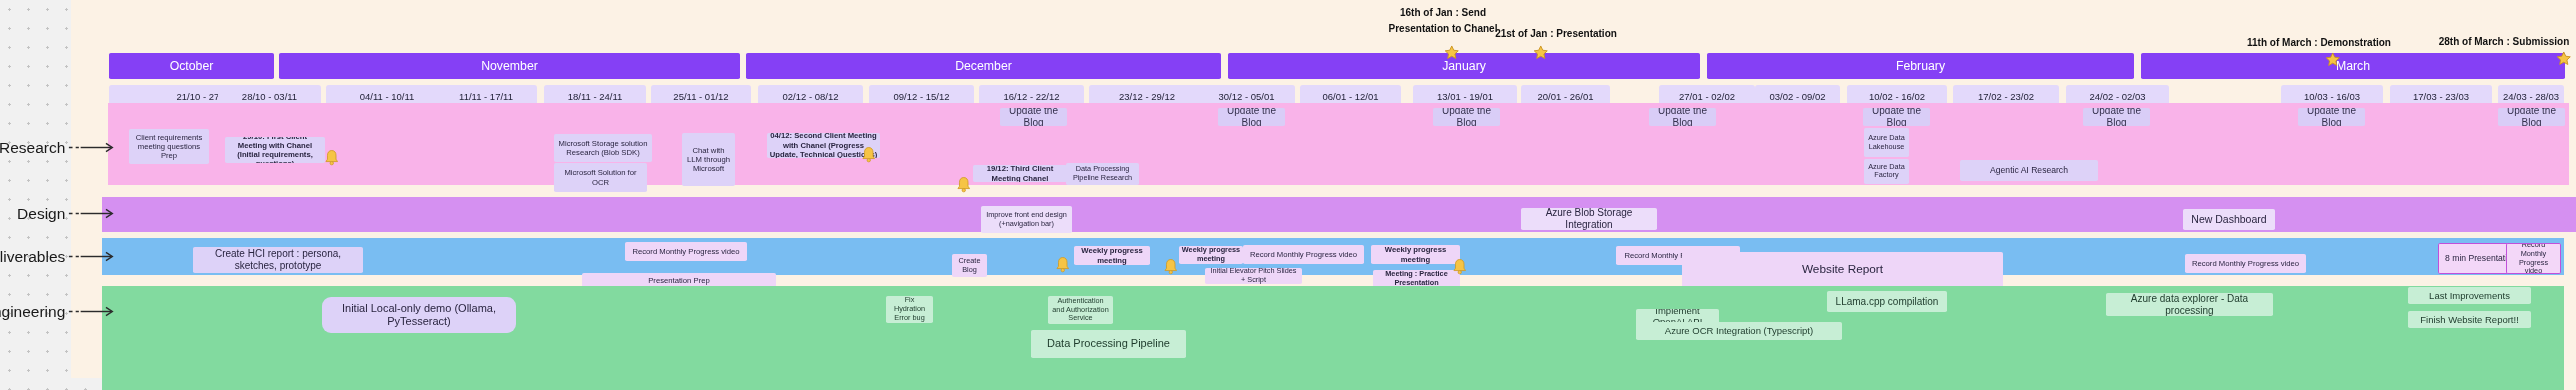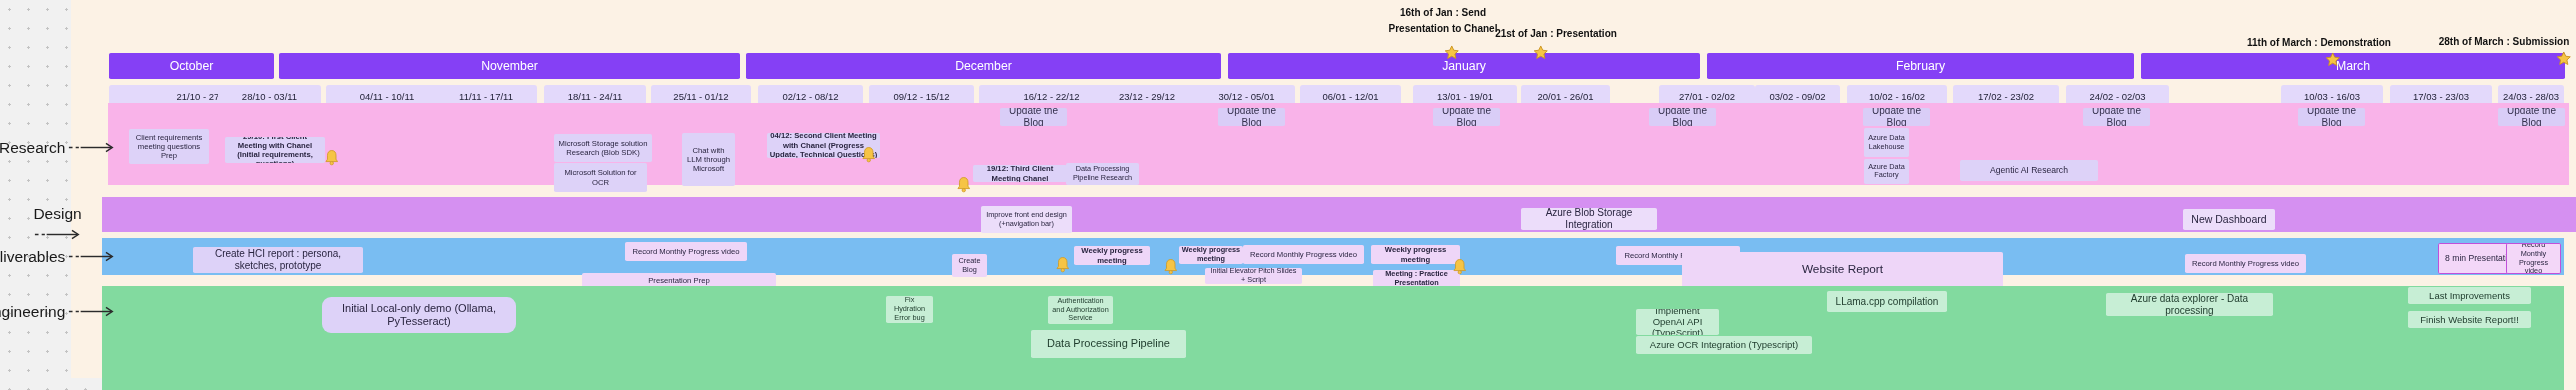--- a/index.html
+++ b/index.html
@@ -51,21 +51,21 @@
       <div class="month" style="left: 1707px; top: 53px; width: 427px; height: 26px;">February</div>
       <div class="month" style="left: 2141px; top: 53px; width: 424px; height: 26px;">March</div>
       <div class="week" style="left: 109px; top: 85px; width: 103px; height: 23px; padding-left: 44px;">21/10 - 27/10</div>
       <div class="week" style="left: 218px; top: 85px; width: 103px; height: 23px;">28/10 - 03/11</div>
       <div class="week" style="left: 326px; top: 85px; width: 122px; height: 23px;">04/11 - 10/11</div>
       <div class="week" style="left: 435px; top: 85px; width: 102px; height: 23px;">11/11 - 17/11</div>
       <div class="week" style="left: 544px; top: 85px; width: 102px; height: 23px;">18/11 - 24/11</div>
       <div class="week" style="left: 651px; top: 85px; width: 100px; height: 23px;">25/11 - 01/12</div>
       <div class="week" style="left: 758px; top: 85px; width: 105px; height: 23px;">02/12 - 08/12</div>
       <div class="week" style="left: 869px; top: 85px; width: 105px; height: 23px;">09/12 - 15/12</div>
-      <div class="week" style="left: 979px; top: 85px; width: 105px; height: 23px; padding-left: 20px;">16/12 - 22/12</div>
+      <div class="week" style="left: 979px; top: 85px; width: 105px; height: 23px;">16/12 - 22/12</div>
       <div class="week" style="left: 1089px; top: 85px; width: 116px; height: 23px;">23/12 - 29/12</div>
       <div class="week" style="left: 1198px; top: 85px; width: 97px; height: 23px;">30/12 - 05/01</div>
       <div class="week" style="left: 1300px; top: 85px; width: 101px; height: 23px;">06/01 - 12/01</div>
       <div class="week" style="left: 1413px; top: 85px; width: 104px; height: 23px;">13/01 - 19/01</div>
       <div class="week" style="left: 1521px; top: 85px; width: 89px; height: 23px;">20/01 - 26/01</div>
       <div class="week" style="left: 1631px; top: 85px; width: 96px; height: 23px; margin-left: 28px;">27/01 - 02/02</div>
       <div class="week" style="left: 1755px; top: 85px; width: 85px; height: 23px;">03/02 - 09/02</div>
       <div class="week" style="left: 1847px; top: 85px; width: 100px; height: 23px;">10/02 - 16/02</div>
       <div class="week" style="left: 1953px; top: 85px; width: 106px; height: 23px;">17/02 - 23/02</div>
       <div class="week" style="left: 2066px; top: 85px; width: 103px; height: 23px;">24/02 - 02/03</div>
@@ -133,21 +133,21 @@
         </svg></div>
       <div class="bell" style="left: 861px; top: 145px; width: 15.5px; height: 19px;"><svg viewBox="0 0 24 26" width="15.5" height="19">
           <path d="M12 2.2c-4.2 0-6.6 3-6.6 7.4v6.1L3 19.3h18l-2.4-3.6V9.6c0-4.4-2.4-7.4-6.6-7.4z" fill="#f6c445" stroke="#cf9a25" stroke-width="1.3"></path>
           <circle cx="12" cy="21.8" r="2.6" fill="#f6c445" stroke="#cf9a25" stroke-width="1.2"></circle>
         </svg></div>
       <div class="bell" style="left: 956px; top: 175px; width: 15.5px; height: 19px;"><svg viewBox="0 0 24 26" width="15.5" height="19">
           <path d="M12 2.2c-4.2 0-6.6 3-6.6 7.4v6.1L3 19.3h18l-2.4-3.6V9.6c0-4.4-2.4-7.4-6.6-7.4z" fill="#f6c445" stroke="#cf9a25" stroke-width="1.3"></path>
           <circle cx="12" cy="21.8" r="2.6" fill="#f6c445" stroke="#cf9a25" stroke-width="1.2"></circle>
         </svg></div>
       <div class="band" style="left: 102px; top: 197px; width: 2474px; height: 35px; background: rgb(213, 144, 241);"></div>
-      <div class="row-label" style="top: 205px; flex-direction: column;">
+      <div class="row-label" style="top: 205px;">
         <span>Design</span>
         <span><svg viewBox="0 0 52 12" width="47" height="11">
             <line x1="1" y1="6" x2="12" y2="6" stroke="#2b2b2b" stroke-width="1.6" stroke-dasharray="4 3.5"></line>
             <line x1="14" y1="6" x2="48" y2="6" stroke="#2b2b2b" stroke-width="1.6"></line>
             <path d="M42 1.5 L49 6 L42 10.5" fill="none" stroke="#2b2b2b" stroke-width="1.6"></path>
           </svg></span>
       </div>
       <div class="card v-design" style="left: 981px; top: 206px; width: 91px; height: 27px; font-size: 7.3px;">Improve front end design (+navigation bar)</div>
       <div class="card v-design" style="left: 1521px; top: 208px; width: 136px; height: 22px; font-size: 10px;">Azure Blob Storage Integration</div>
       <div class="card v-design" style="left: 2183px; top: 209px; width: 92px; height: 21px; font-size: 10.5px;">New Dashboard</div>
@@ -194,20 +194,20 @@
             <line x1="1" y1="6" x2="12" y2="6" stroke="#2b2b2b" stroke-width="1.6" stroke-dasharray="4 3.5"></line>
             <line x1="14" y1="6" x2="48" y2="6" stroke="#2b2b2b" stroke-width="1.6"></line>
             <path d="M42 1.5 L49 6 L42 10.5" fill="none" stroke="#2b2b2b" stroke-width="1.6"></path>
           </svg></span>
       </div>
       <div class="card v-lavender" style="left: 322px; top: 297px; width: 194px; height: 36px; font-size: 11px; border-radius: 9px;">Initial Local-only demo (Ollama, PyTesseract)</div>
       <div class="card v-mint" style="left: 886px; top: 296px; width: 47px; height: 27px; font-size: 7.3px;">Fix Hydration Error bug</div>
       <div class="card v-mint" style="left: 1048px; top: 296px; width: 65px; height: 28px; font-size: 7.3px;">Authentication and Authorization Service</div>
       <div class="card v-mint" style="left: 1031px; top: 330px; width: 155px; height: 28px; font-size: 11px;">Data Processing Pipeline</div>
       <div class="card v-mint" style="left: 1636px; top: 309px; width: 83px; height: 25.5px; font-size: 9.5px;">Implement OpenAI API (TypeScript)</div>
-      <div class="card v-mint" style="left: 1636px; top: 336px; width: 176px; height: 18px; font-size: 9.5px;">Azure OCR Integration (Typescript)</div>
+      <div class="card v-mint" style="left: 1636px; top: 322px; width: 206px; height: 18px; font-size: 9.5px;">Azure OCR Integration (Typescript)</div>
       <div class="card v-mint" style="left: 1827px; top: 291px; width: 120px; height: 21px; font-size: 10px;">LLama.cpp compilation</div>
       <div class="card v-mint" style="left: 2106px; top: 293px; width: 167px; height: 23px; font-size: 10px;">Azure data explorer - Data processing</div>
       <div class="card v-mint" style="left: 2408px; top: 287px; width: 123px; height: 17.3px; font-size: 9.5px;">Last Improvements</div>
       <div class="card v-mint" style="left: 2408px; top: 311px; width: 123px; height: 17.3px; font-size: 9.5px;">Finish Website Report!!</div>
     </div>
 </div>
 
 
 </body></html>

